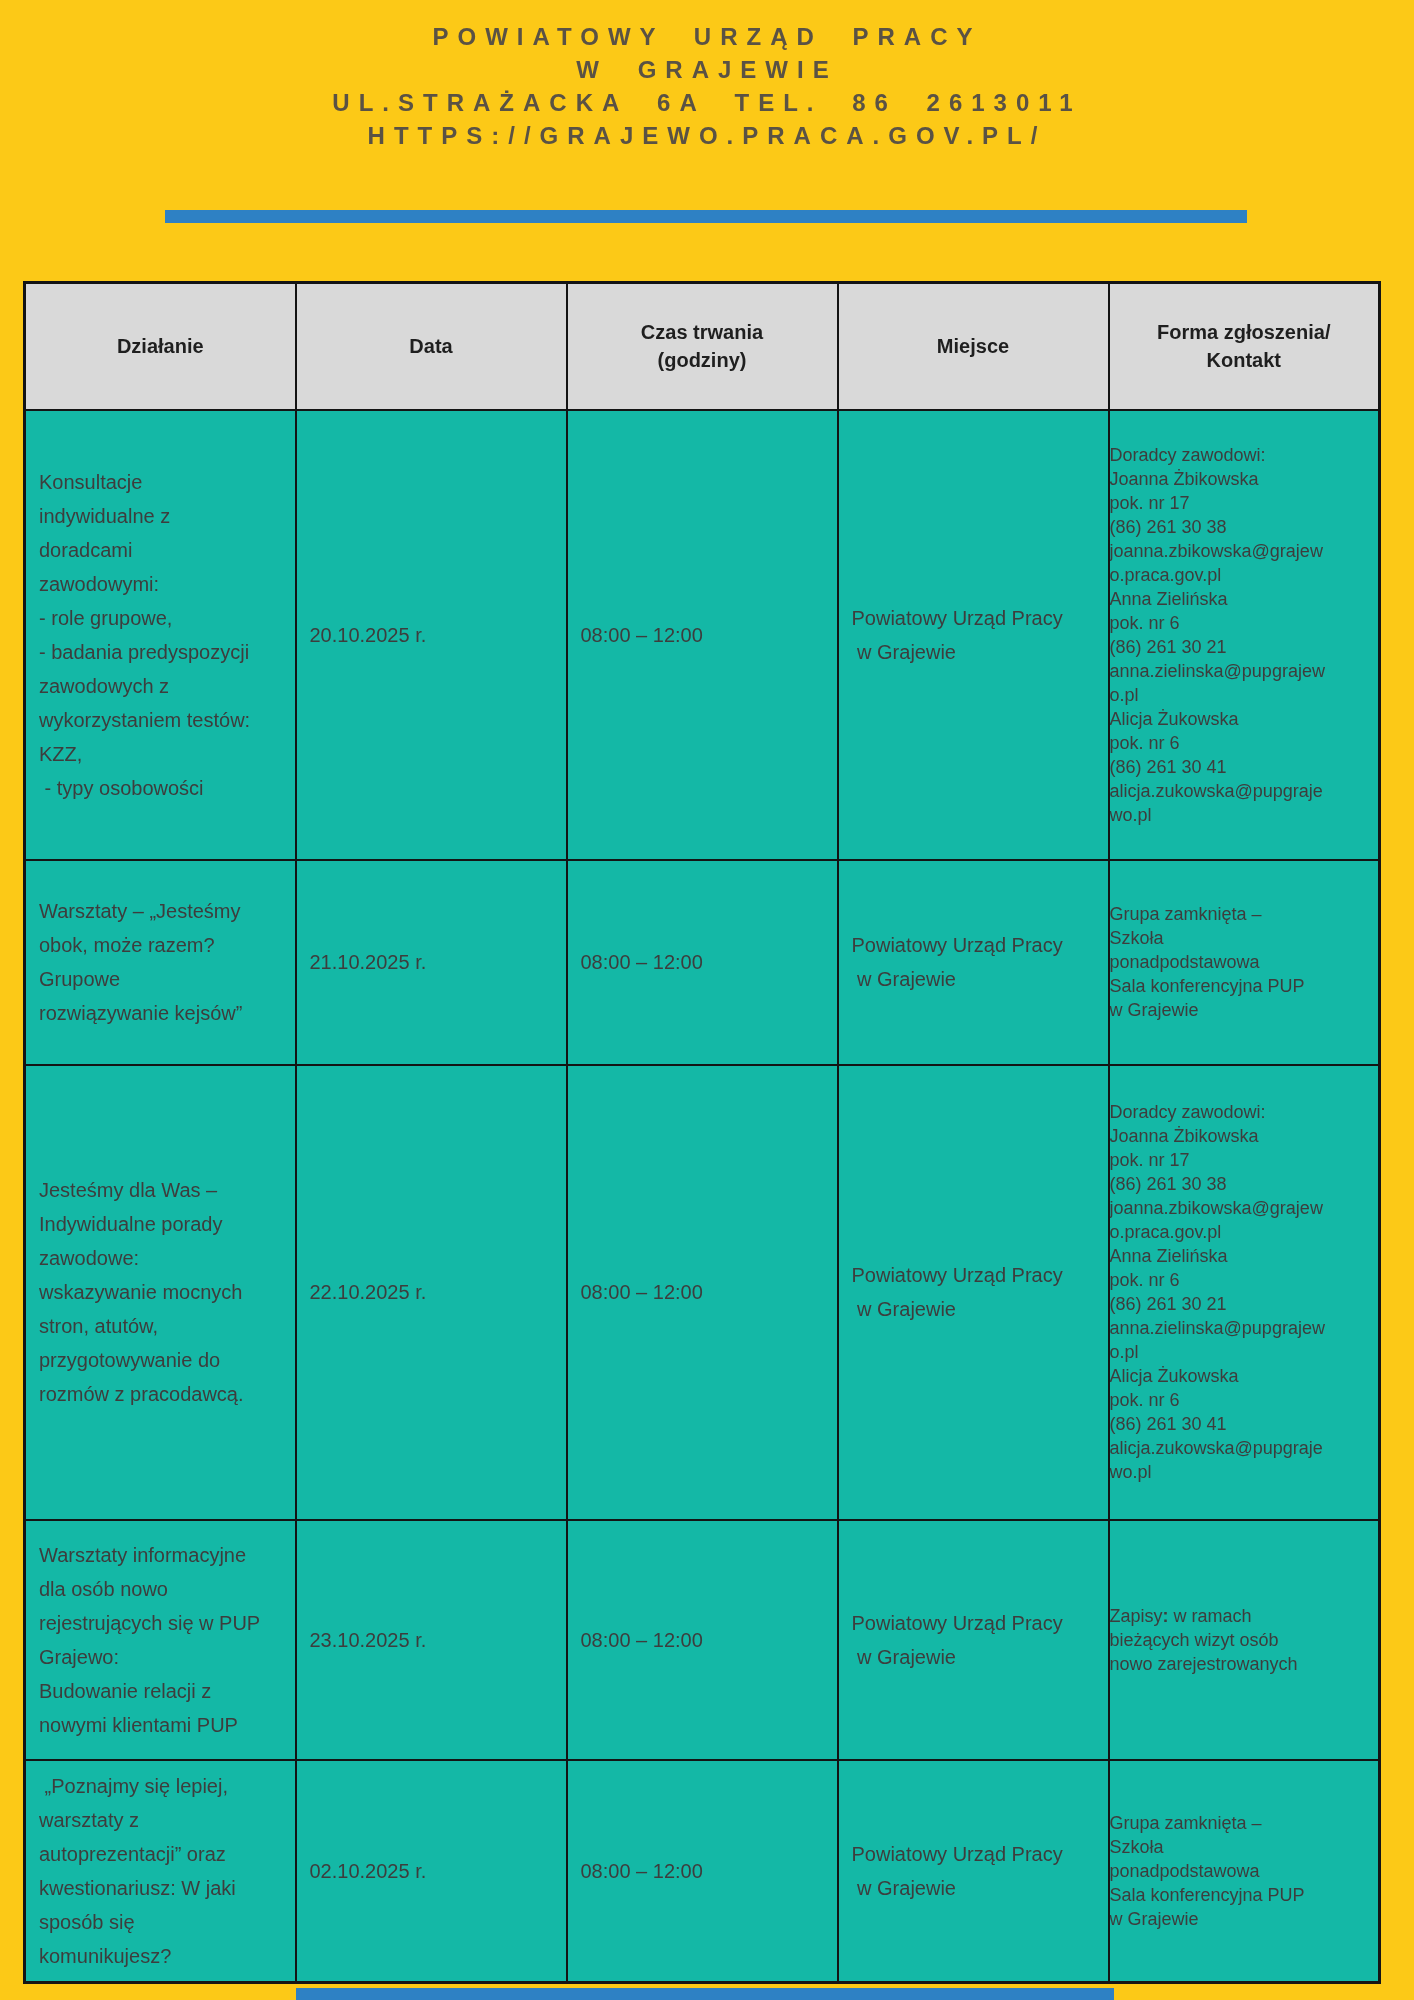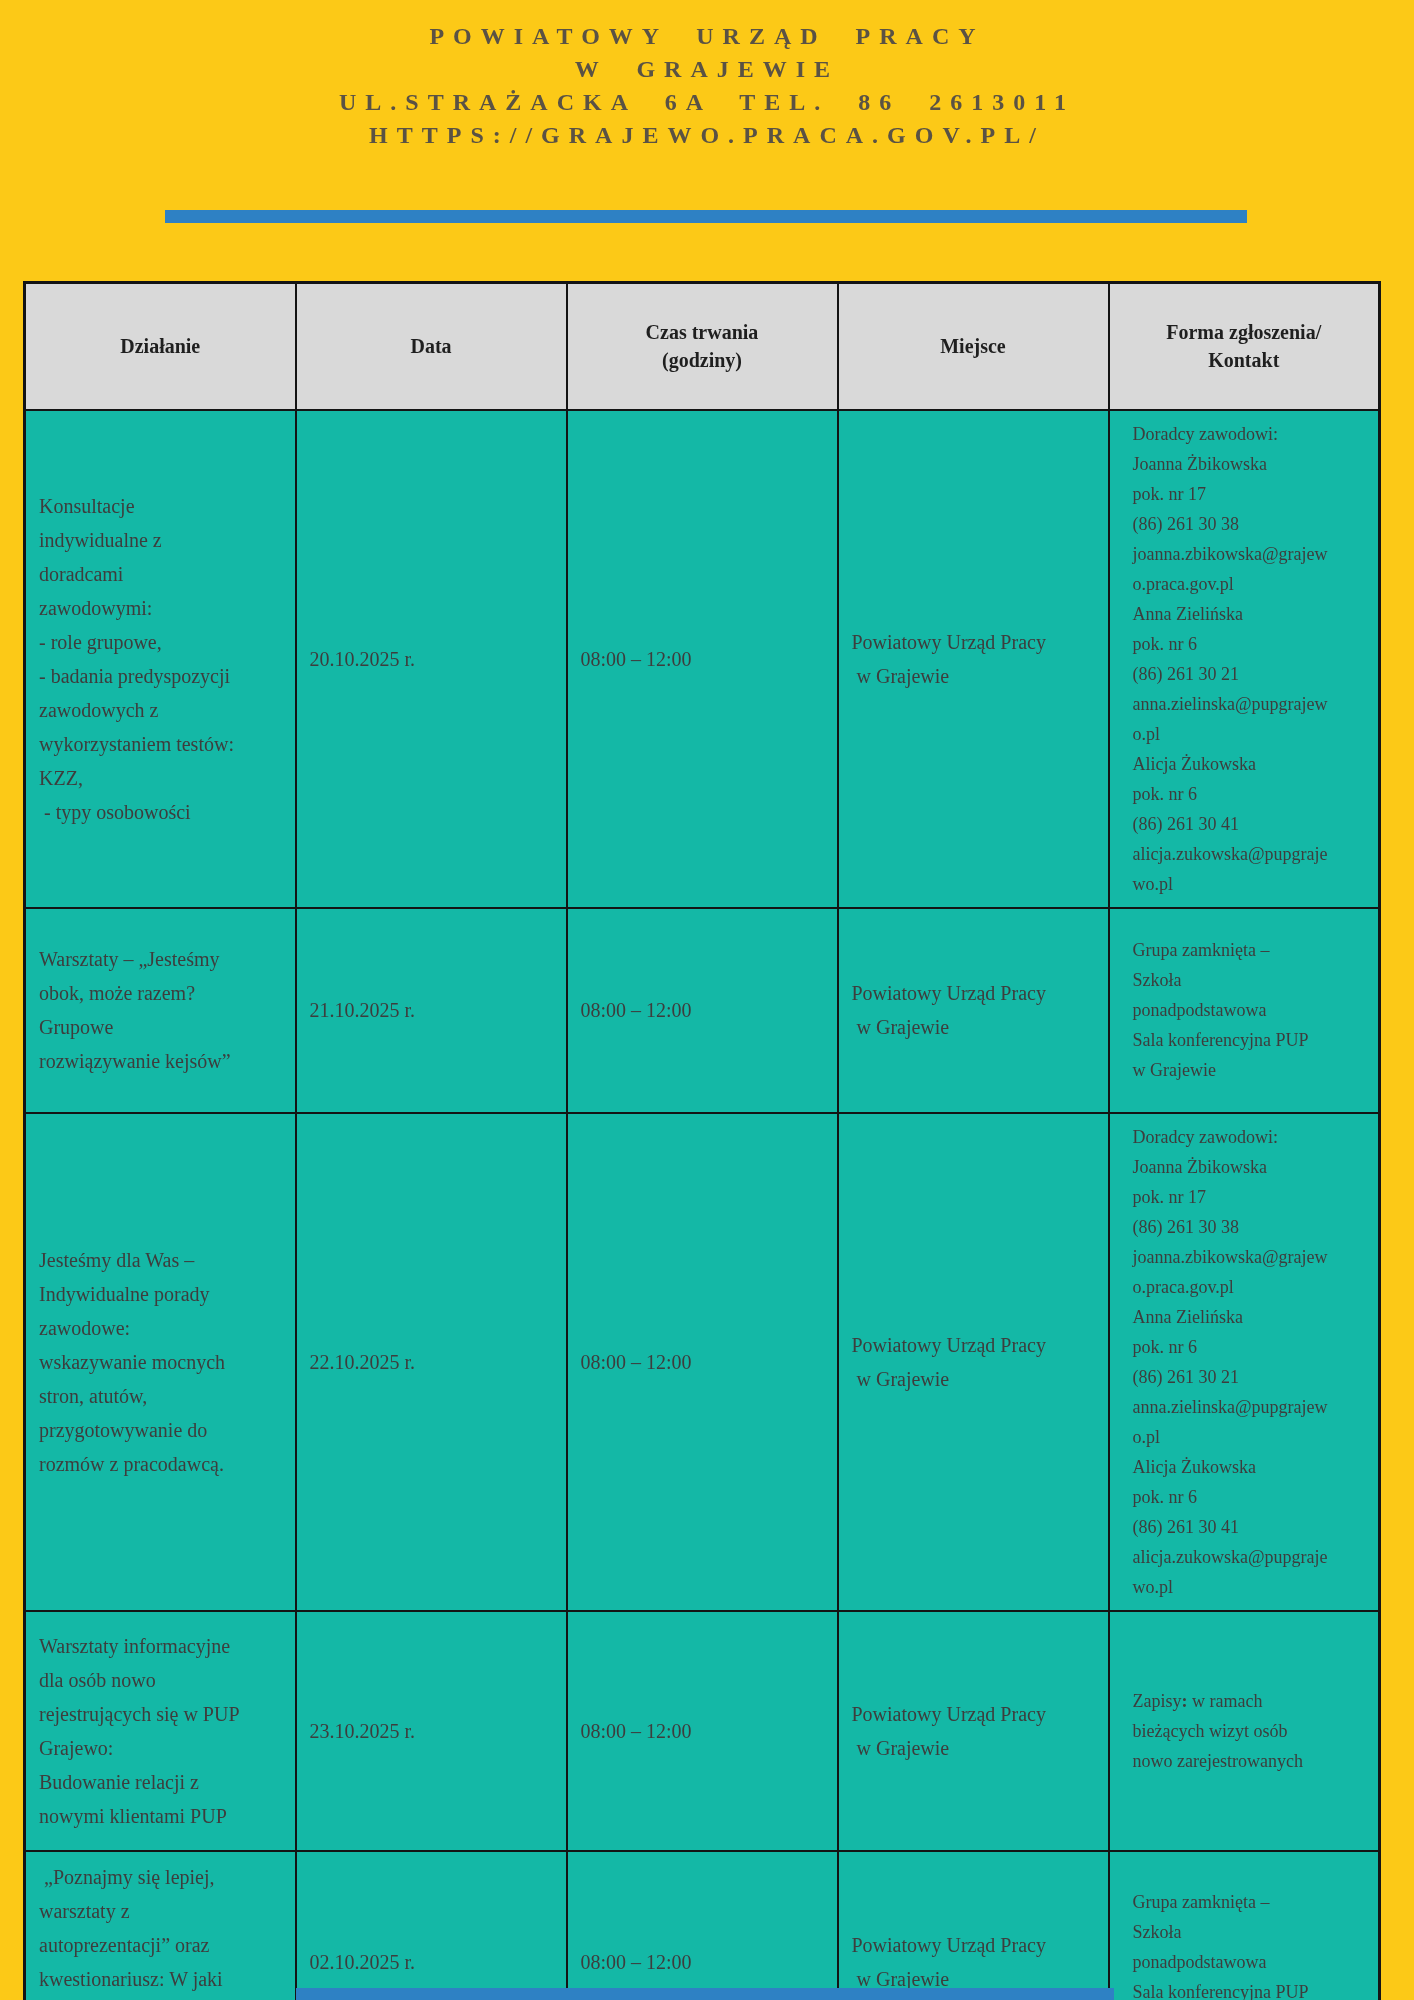--- a/index.html
+++ b/index.html
@@ -1,21 +1,21 @@
 <!DOCTYPE html>
 <html lang="pl"><head>
 <meta charset="utf-8">
 <style>
   html,body{margin:0;padding:0;}
   .page{
     position:relative;
     width:1414px;height:2000px;
     background:#FCC917;
     overflow:hidden;
-    font-family:Liberation Serif, serif;
+    font-family:Liberation Sans, sans-serif;
   }
   .flyer-header{
     position:absolute;top:20px;left:0;width:100%;
     text-align:center;
     color:#5A5244;
     font-weight:bold;
     font-size:24px;
     line-height:33px;
     letter-spacing:9px;
     word-spacing:14px;
@@ -55,22 +55,22 @@
     text-align:center;
   }
   .schedule td{
     font-size:20px;
     line-height:34px;
     text-align:left;
     padding:8px 8px 8px 13px;
   }
   .schedule td.kontakt{
     font-size:18px;
-    line-height:30px;
-    padding-left:23px;
+    line-height:24px;
+    padding-left:0;
   }
   tr.hrow{height:127px;}
   tr.r0{height:450px;}
   tr.r1{height:205px;border-radius:29px;}
   tr.r2{height:455px;}
   tr.r3{height:240px;}
   tr.r4{height:190px;}
   .bold{font-weight:bold;}
 </style>
 </head>

